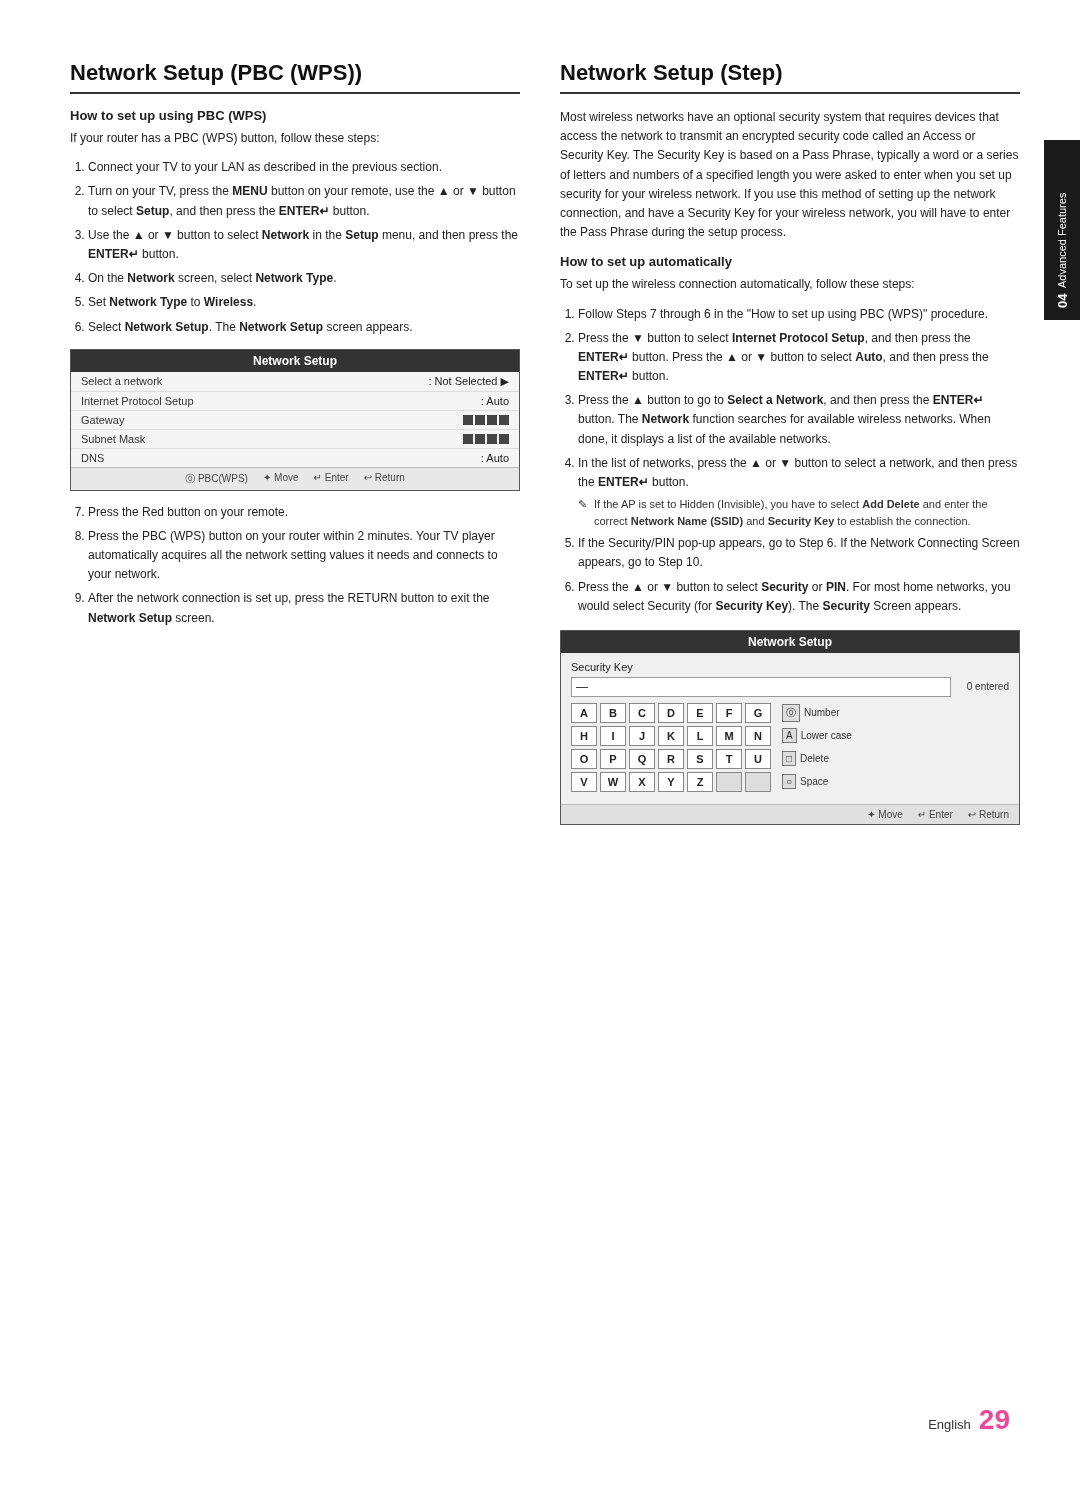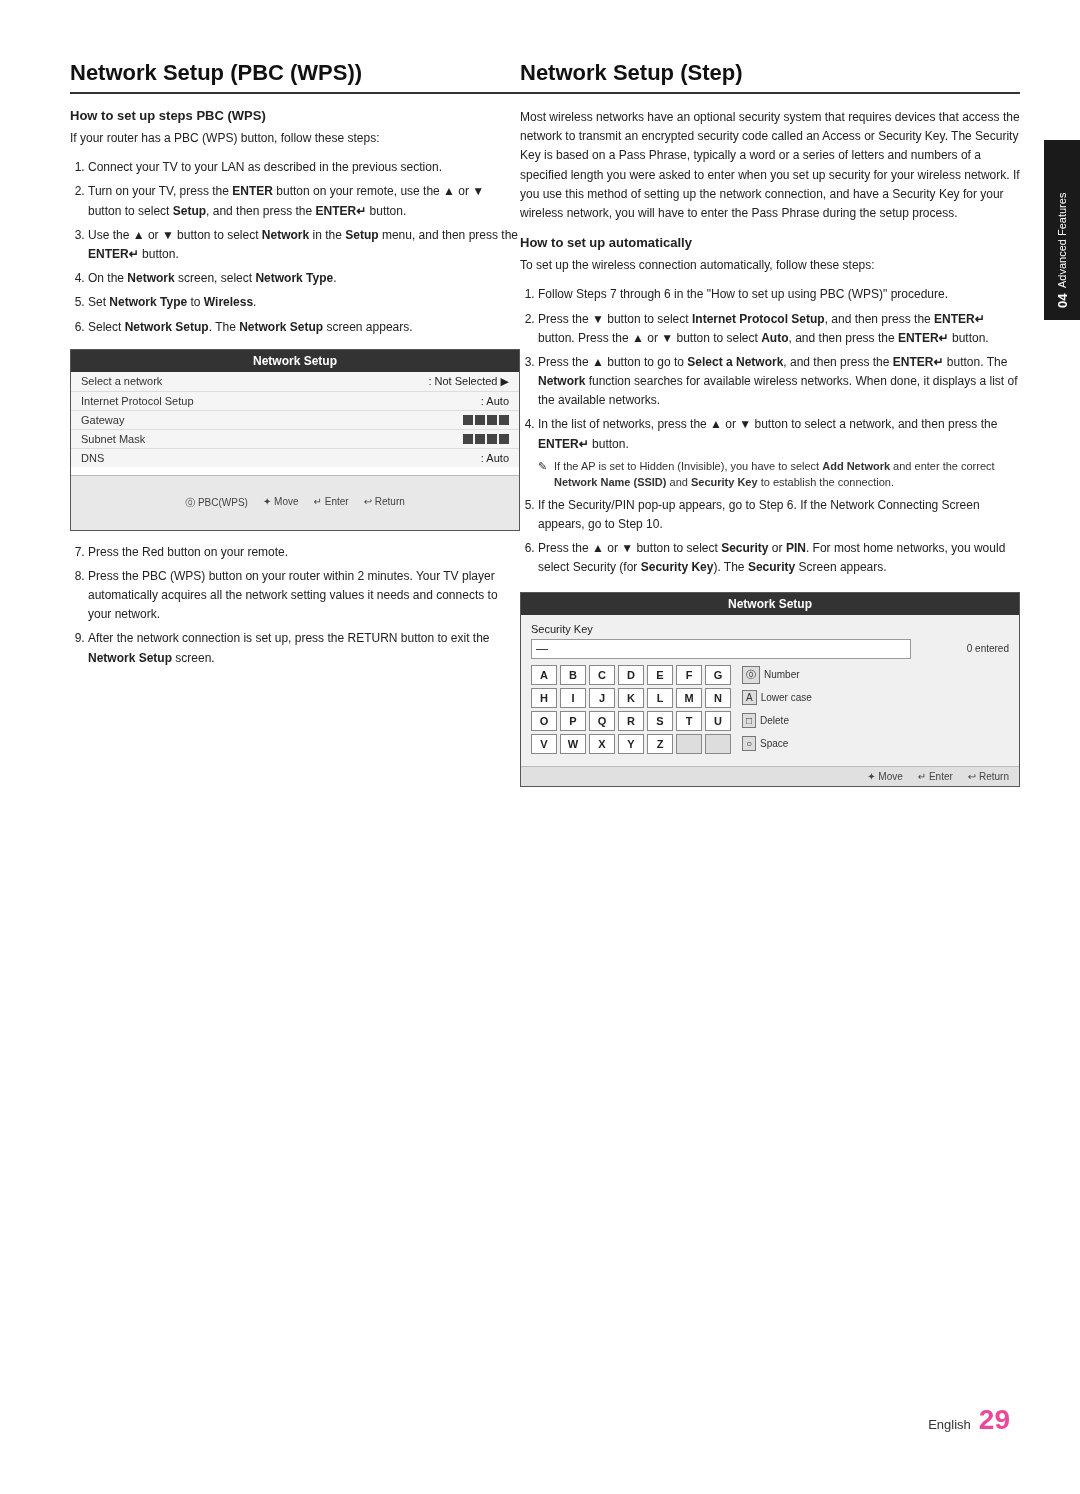--- a/index.html
+++ b/index.html
@@ -41,20 +41,21 @@
     }
 
     .side-tab .tab-num {
       font-size: 13px;
       font-weight: bold;
     }
 
     
     .columns {
       display: flex;
+      gap: 40px;
       width: 100%;
     }
 
     .col-left {
       width: 450px;
       flex-shrink: 0;
     }
 
     .col-right {
       flex: 1;
@@ -147,28 +148,27 @@
     .px-sq {
       width: 10px;
       height: 10px;
       background: #444;
       display: inline-block;
     }
 
     .network-box-footer {
       background: #e8e8e8;
       border-top: 1px solid #bbb;
-      padding: 20px 10px;
+      padding: 4px 10px;
       font-size: 10px;
       color: #444;
       text-align: center;
       display: flex;
       justify-content: center;
       gap: 15px;
-      margin-top: 8px;
     }
 
     
     .note-text {
       font-size: 11px;
       line-height: 1.5;
       padding-left: 16px;
       position: relative;
       margin: 4px 0;
       color: #333;
@@ -309,26 +309,26 @@
   <div class="side-tab">
     <span class="tab-num">04</span>
     <span>Advanced Features</span>
   </div>
 
   <div class="columns">
 
     <div class="col-left">
       <h2 class="section-title">Network Setup (PBC (WPS))</h2>
 
-      <div class="subsection-title">How to set up steps PBC (WPS)</div>
+      <div class="subsection-title">How to set up using PBC (WPS)</div>
       <div class="intro-text">If your router has a PBC (WPS) button, follow these steps:</div>
 
       <ol>
         <li><span>Connect your TV to your LAN as described in the previous section.</span></li>
-        <li>Turn on your TV, press the <strong>ENTER</strong> button on your remote, use the ▲ or ▼ button to select <strong>Setup</strong>, and then press the <strong>ENTER↵</strong> button.</li>
+        <li>Turn on your TV, press the <strong>MENU</strong> button on your remote, use the ▲ or ▼ button to select <strong>Setup</strong>, and then press the <strong>ENTER↵</strong> button.</li>
         <li>Use the ▲ or ▼ button to select <strong>Network</strong> in the <strong>Setup</strong> menu, and then press the <strong>ENTER↵</strong> button.</li>
         <li>On the <strong>Network</strong> screen, select <strong>Network Type</strong>.</li>
         <li>Set <strong>Network Type</strong> to <strong>Wireless</strong>.</li>
         <li>Select <strong>Network Setup</strong>. The <strong>Network Setup</strong> screen appears.</li>
       </ol>
 
       <div class="network-box">
         <div class="network-box-header">Network Setup</div>
         <div class="network-box-body">
           <div class="network-row">
@@ -390,21 +390,21 @@
 
       <div class="subsection-title">How to set up automatically</div>
       <div class="intro-text">To set up the wireless connection automatically, follow these steps:</div>
 
       <ol>
         <li>Follow Steps 7 through 6 in the "How to set up using PBC (WPS)" procedure.</li>
         <li>Press the ▼ button to select <strong>Internet Protocol Setup</strong>, and then press the <strong>ENTER↵</strong> button. Press the ▲ or ▼ button to select <strong>Auto</strong>, and then press the <strong>ENTER↵</strong> button.</li>
         <li>Press the ▲ button to go to <strong>Select a Network</strong>, and then press the <strong>ENTER↵</strong> button. The <strong>Network</strong> function searches for available wireless networks. When done, it displays a list of the available networks.</li>
         <li>In the list of networks, press the ▲ or ▼ button to select a network, and then press the <strong>ENTER↵</strong> button.
           <div class="note-text">
-            If the AP is set to Hidden (Invisible), you have to select <strong>Add Network</strong> and enter the correct <strong>Network Name (SSID)</strong> and <strong>Security Key</strong> to establish the connection.
+            If the AP is set to Hidden (Invisible), you have to select <strong>Add Delete</strong> and enter the correct <strong>Network Name (SSID)</strong> and <strong>Security Key</strong> to establish the connection.
           </div>
         </li>
         <li>If the Security/PIN pop-up appears, go to Step 6. If the Network Connecting Screen appears, go to Step 10.</li>
         <li>Press the ▲ or ▼ button to select <strong>Security</strong> or <strong>PIN</strong>. For most home networks, you would select Security (for <strong>Security Key</strong>). The <strong>Security</strong> Screen appears.</li>
       </ol>
 
       <div class="security-box">
         <div class="security-box-header">Network Setup</div>
         <div class="security-body">
           <div class="security-label">Security Key</div>

